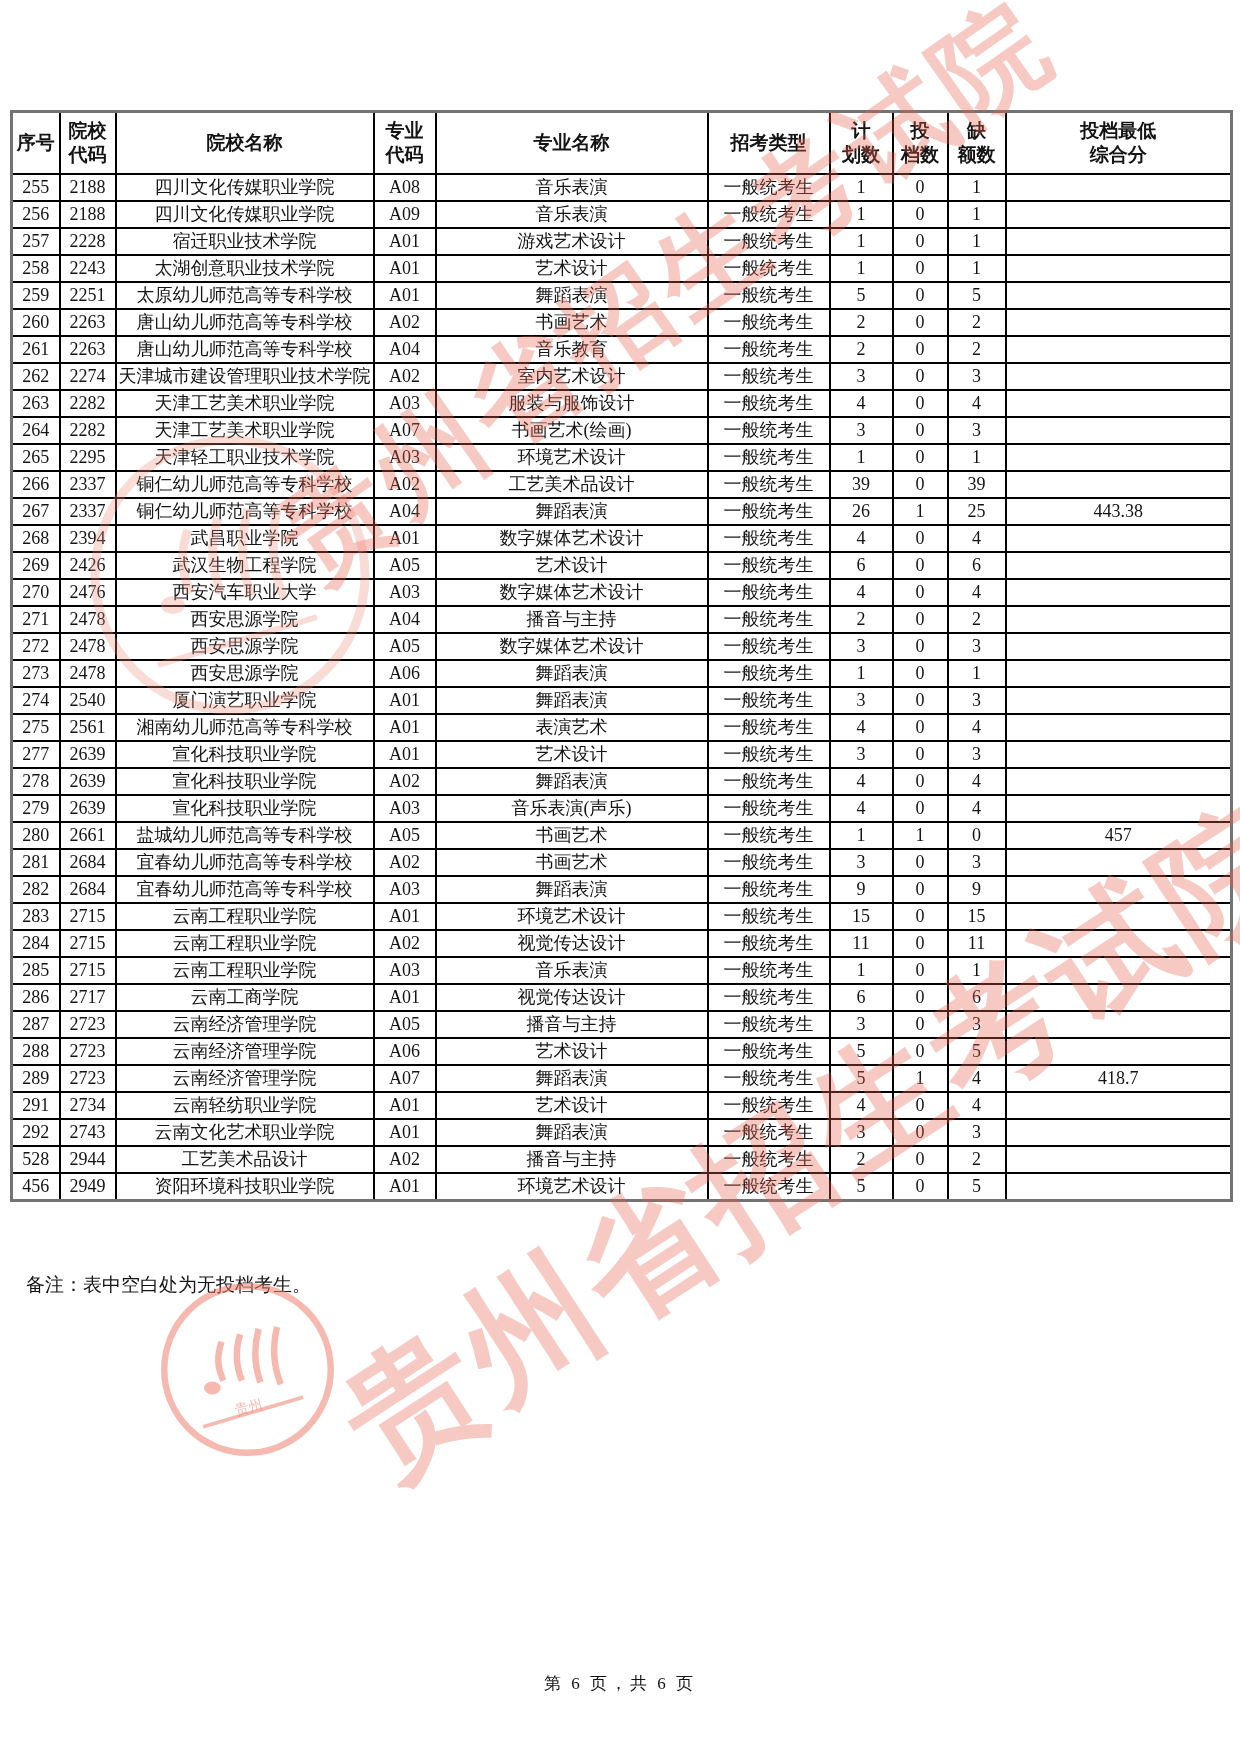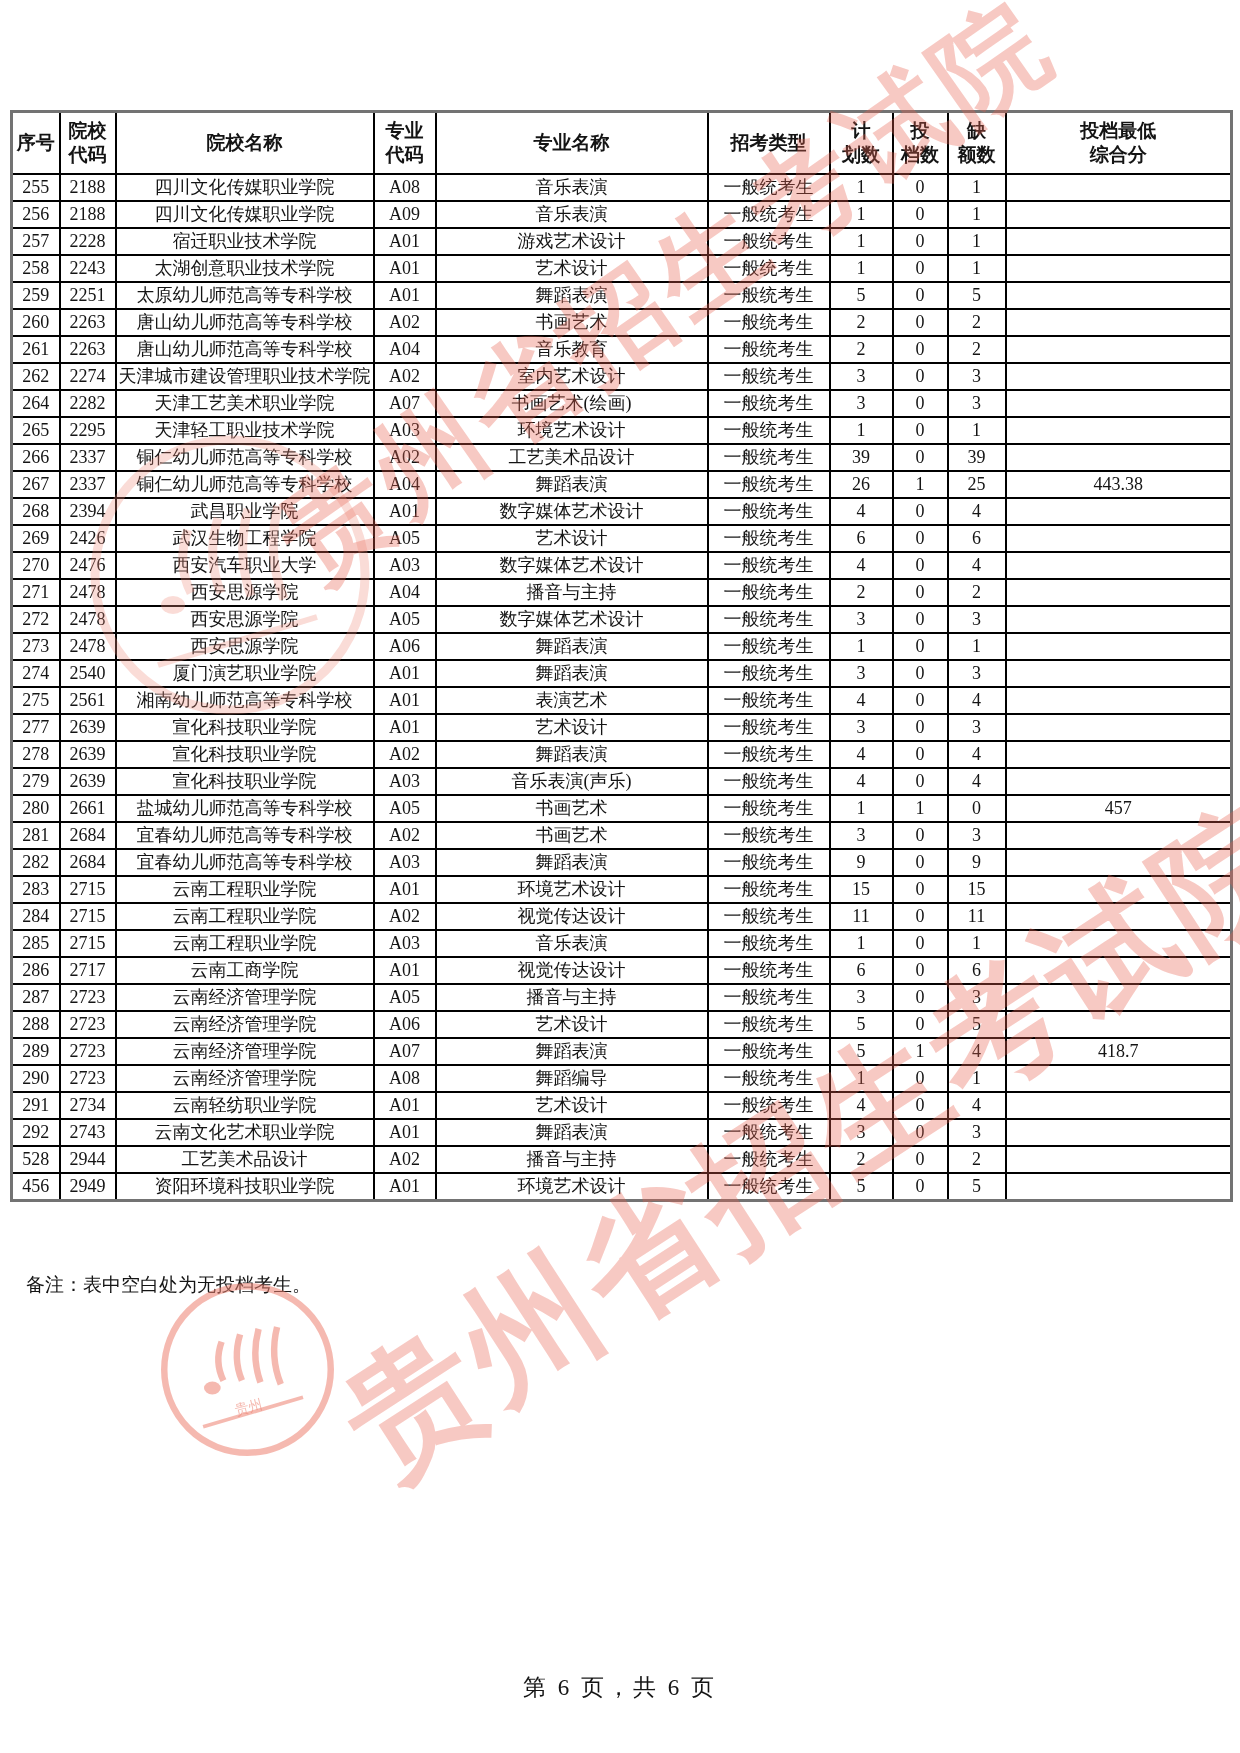--- a/index.html
+++ b/index.html
@@ -21,21 +21,21 @@
     height:60px;font-size:19px;font-weight:bold;line-height:1.25;white-space:pre-line;
   }
   .doc-table td{
     height:25px;font-size:18px;line-height:1.2;
   }
   .note{
     position:absolute;left:16px;top:1272px;font-size:19px;z-index:1;margin-left:10px;
   }
   .page-footer{
     position:absolute;left:0;top:1672px;width:100%;text-align:center;
-    font-size:23px;letter-spacing:3px;z-index:1;
+    font-size:17px;letter-spacing:3px;z-index:1;
   }
   .watermark{
     position:absolute;z-index:4;pointer-events:none;white-space:nowrap;
     font-family:"Liberation Sans","DejaVu Sans",sans-serif;font-weight:bold;
     color:rgba(231,96,80,0.34);transform-origin:left center;
   }
   .wm-1{left:292px;top:480px;font-size:108px;letter-spacing:6px;transform:rotate(-35deg);}
   .wm-2{left:360px;top:1352px;font-size:132px;letter-spacing:6px;transform:rotate(-33deg);}
   .seal{position:absolute;z-index:4;pointer-events:none;}
   .seal-lower{left:155px;top:1277px;color:rgba(236,128,112,0.55);}
@@ -168,20 +168,32 @@
         <td>天津城市建设管理职业技术学院</td>
         <td>A02</td>
         <td>室内艺术设计</td>
         <td>一般统考生</td>
         <td>3</td>
         <td>0</td>
         <td>3</td>
         <td></td>
       </tr>
       <tr>
+        <td>263</td>
+        <td>2282</td>
+        <td>天津工艺美术职业学院</td>
+        <td>A03</td>
+        <td>服装与服饰设计</td>
+        <td>一般统考生</td>
+        <td>4</td>
+        <td>0</td>
+        <td>4</td>
+        <td></td>
+      </tr>
+      <tr>
         <td>264</td>
         <td>2282</td>
         <td>天津工艺美术职业学院</td>
         <td>A07</td>
         <td>书画艺术(绘画)</td>
         <td>一般统考生</td>
         <td>3</td>
         <td>0</td>
         <td>3</td>
         <td></td>
@@ -466,32 +478,20 @@
         <td>289</td>
         <td>2723</td>
         <td>云南经济管理学院</td>
         <td>A07</td>
         <td>舞蹈表演</td>
         <td>一般统考生</td>
         <td>5</td>
         <td>1</td>
         <td>4</td>
         <td>418.7</td>
-      </tr>
-      <tr>
-        <td>290</td>
-        <td>2723</td>
-        <td>云南经济管理学院</td>
-        <td>A08</td>
-        <td>舞蹈编导</td>
-        <td>一般统考生</td>
-        <td>1</td>
-        <td>0</td>
-        <td>1</td>
-        <td></td>
       </tr>
       <tr>
         <td>291</td>
         <td>2734</td>
         <td>云南轻纺职业学院</td>
         <td>A01</td>
         <td>艺术设计</td>
         <td>一般统考生</td>
         <td>4</td>
         <td>0</td>

